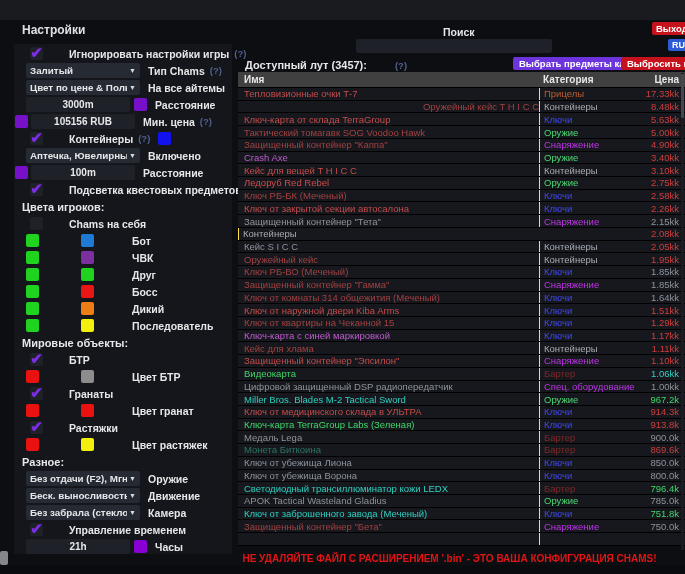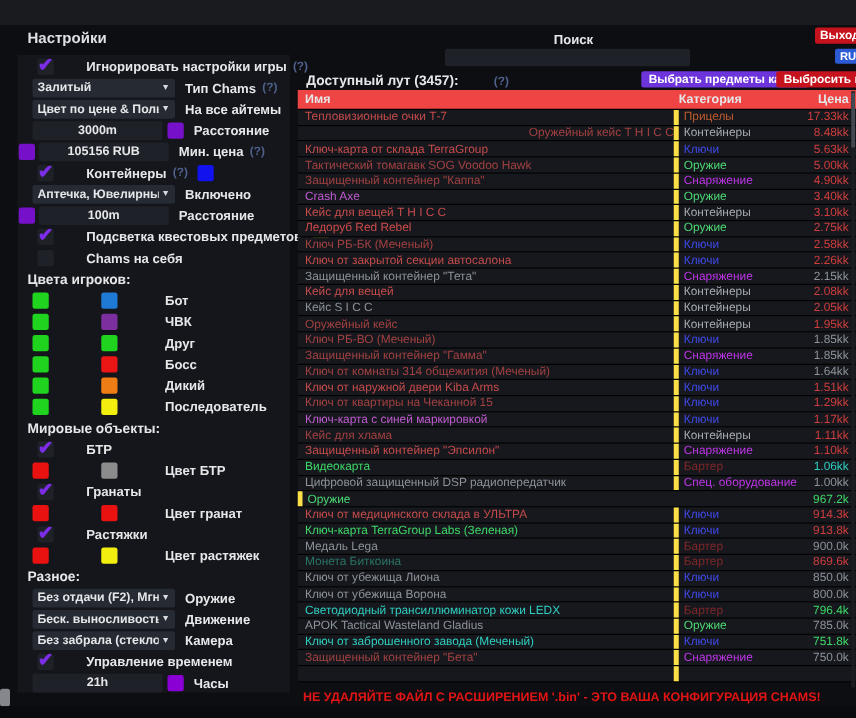--- a/index.html
+++ b/index.html
@@ -51,26 +51,26 @@
   .sw.trail{margin-left:8px}
   .sw.lead{margin-left:1px}
   .sw.lead + .inp{margin-left:3px}
   .section .lbl{margin-left:8px;font-size:11px}
   .colors .sw1{margin-left:12px}
   .colors .sw2{margin-left:42px}
   .colors .lbl{margin-left:38px}
 
   
   #loot-table{left:238px;top:72px;width:447px;height:479px;overflow:hidden}
-  .thead{height:16px;display:flex;align-items:center;background:#ef4444;border-bottom:1px solid #000;
+  .thead{height:16px;display:flex;align-items:center;background:#404040;border-bottom:1px solid #000;
     font-size:10px;font-weight:bold;box-sizing:border-box}
   .trow{height:12.72px;display:flex;align-items:center;background:#16181d;border-bottom:1px solid #000;
     font-size:9.5px;box-sizing:border-box;cursor:pointer}
   .c-name{flex:0 0 301px;padding-left:6px;overflow:hidden;white-space:nowrap;box-sizing:border-box}
-  .c-cat{flex:0 0 100px;padding-left:4px;border-left:4px solid #fde047;overflow:hidden;white-space:nowrap;box-sizing:border-box;align-self:stretch;display:flex;align-items:center}
+  .c-cat{flex:0 0 100px;padding-left:4px;border-left:1px solid #fde047;overflow:hidden;white-space:nowrap;box-sizing:border-box;align-self:stretch;display:flex;align-items:center}
   .c-price{flex:1;text-align:right;padding-right:6px;overflow:hidden;white-space:nowrap}
   .thead .c-cat{border-left:none}
   #table-scrollbar{left:681px;top:73px;width:3px;height:477px;background:#1a1c21}
   #table-scroll-thumb{left:681px;top:74px;width:3px;height:44px;background:#43474f;border-radius:1px}
 
   #footer-warning{left:226px;top:553px;width:447px;text-align:center;font-size:10px;font-weight:bold;color:#e31414;white-space:nowrap}
 </style>
 </head>
 <body>
 
@@ -142,26 +142,26 @@
       <div class="inp">100m</div>
       <span class="lbl">Расстояние</span>
     </div>
     <div class="srow checkbox">
       <span class="cb">
         <span class="mark">✔</span>
       </span>
       <span class="lbl">Подсветка квестовых предметов</span>
       <span class="sw trail" style="background: rgb(242, 239, 14);"></span>
     </div>
+    <div class="srow section">
+      <span class="lbl">Цвета игроков:</span>
+    </div>
     <div class="srow checkbox">
       <span class="cb"></span>
       <span class="lbl">Chams на себя</span>
-    </div>
-    <div class="srow section">
-      <span class="lbl">Цвета игроков:</span>
     </div>
     <div class="srow colors">
       <span class="sw sw1" style="background: rgb(31, 211, 31);"></span>
       <span class="sw sw2" style="background: rgb(30, 122, 212);"></span>
       <span class="lbl">Бот</span>
     </div>
     <div class="srow colors">
       <span class="sw sw1" style="background: rgb(31, 211, 31);"></span>
       <span class="sw sw2" style="background: rgb(124, 47, 158);"></span>
       <span class="lbl">ЧВК</span>
@@ -315,21 +315,20 @@
         <div class="c-name" style="color: rgb(198, 75, 75);">Ключ от закрытой секции автосалона</div>
         <div class="c-cat" style="color: rgb(63, 73, 232);">Ключи</div>
         <div class="c-price" style="color: rgb(207, 61, 61);">2.26kk</div>
       </div>
       <div class="trow">
         <div class="c-name" style="color: rgb(141, 147, 155);">Защищенный контейнер "Тета"</div>
         <div class="c-cat" style="color: rgb(191, 53, 232);">Снаряжение</div>
         <div class="c-price" style="color: rgb(141, 147, 155);">2.15kk</div>
       </div>
       <div class="trow">
-        <div class="c-name" style="color: rgb(198, 75, 75);">Кейс для вещей</div>
         <div class="c-cat" style="color: rgb(166, 171, 179);">Контейнеры</div>
         <div class="c-price" style="color: rgb(207, 61, 61);">2.08kk</div>
       </div>
       <div class="trow">
         <div class="c-name" style="color: rgb(141, 147, 155);">Кейс S I C C</div>
         <div class="c-cat" style="color: rgb(166, 171, 179);">Контейнеры</div>
         <div class="c-price" style="color: rgb(207, 61, 61);">2.05kk</div>
       </div>
       <div class="trow">
         <div class="c-name" style="color: rgb(163, 65, 65);">Оружейный кейс</div>
@@ -380,20 +379,21 @@
         <div class="c-name" style="color: rgb(63, 217, 105);">Видеокарта</div>
         <div class="c-cat" style="color: rgb(127, 39, 39);">Бартер</div>
         <div class="c-price" style="color: rgb(47, 207, 192);">1.06kk</div>
       </div>
       <div class="trow">
         <div class="c-name" style="color: rgb(141, 147, 155);">Цифровой защищенный DSP радиопередатчик</div>
         <div class="c-cat" style="color: rgb(191, 53, 232);">Спец. оборудование</div>
         <div class="c-price" style="color: rgb(141, 147, 155);">1.00kk</div>
       </div>
       <div class="trow">
+        <div class="c-name" style="color: rgb(47, 207, 192);">Miller Bros. Blades M-2 Tactical Sword</div>
         <div class="c-cat" style="color: rgb(76, 217, 115);">Оружие</div>
         <div class="c-price" style="color: rgb(63, 217, 105);">967.2k</div>
       </div>
       <div class="trow">
         <div class="c-name" style="color: rgb(198, 75, 75);">Ключ от медицинского склада в УЛЬТРА</div>
         <div class="c-cat" style="color: rgb(63, 73, 232);">Ключи</div>
         <div class="c-price" style="color: rgb(207, 61, 61);">914.3k</div>
       </div>
       <div class="trow">
         <div class="c-name" style="color: rgb(63, 217, 105);">Ключ-карта TerraGroup Labs (Зеленая)</div>

